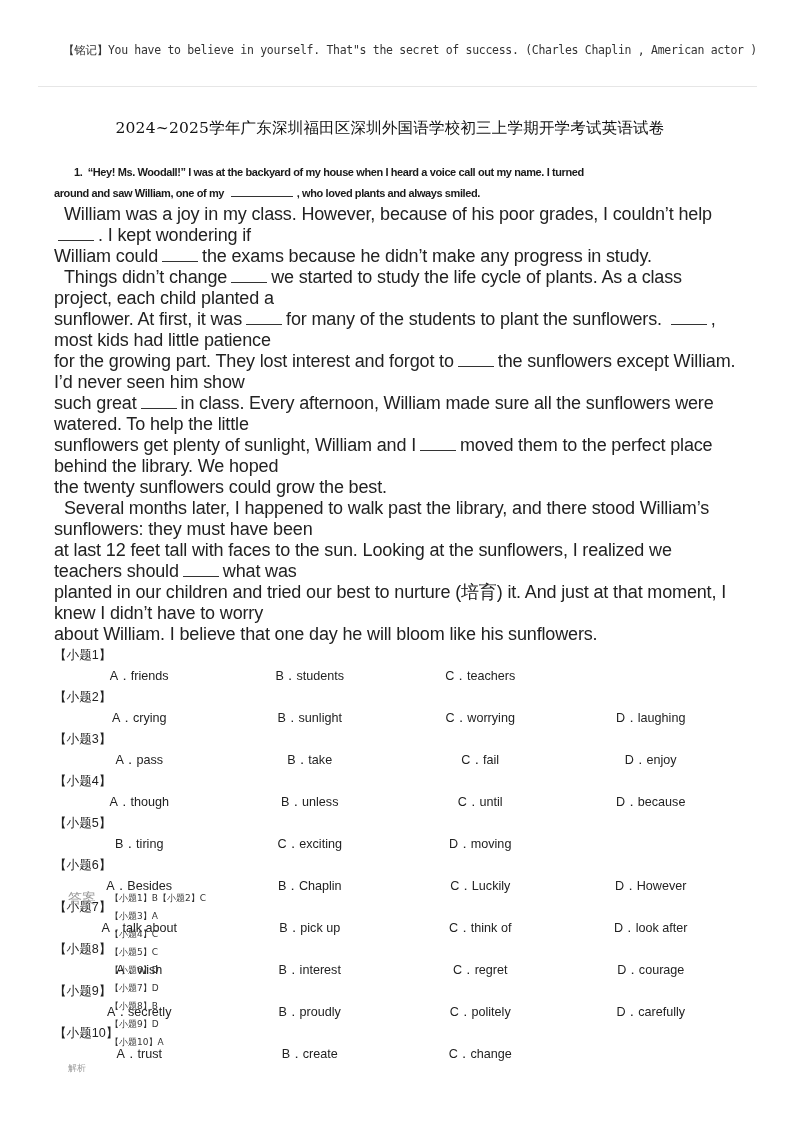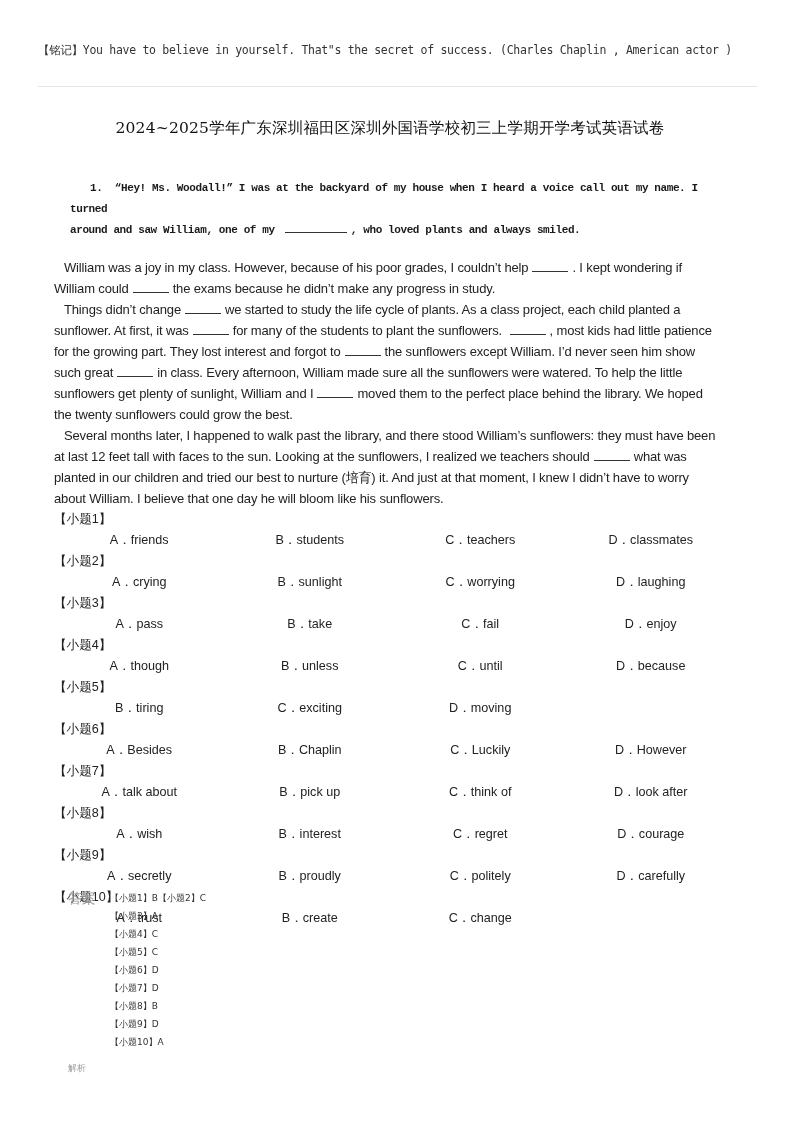--- a/index.html
+++ b/index.html
@@ -13,21 +13,21 @@
       position: relative;
       overflow: hidden;
       color: #222222;
       font-family: "Liberation Sans", "DejaVu Sans", sans-serif;
     }
     .motto {
       position: absolute;
       left: 38px;
       top: 40px;
       width: 719px;
-      text-align: left;
+      text-align: right;
       font-family: "DejaVu Sans Mono", "Liberation Mono", monospace;
       font-size: 11.5px;
       line-height: 20px;
       color: #333333;
       letter-spacing: -0.3px;
     }
     .divider {
       position: absolute;
       left: 38px;
       top: 86px;
@@ -47,31 +47,31 @@
       color: #111111;
       letter-spacing: 0.2px;
     }
     .question {
       position: absolute;
       left: 54px;
       top: 162px;
       width: 690px;
     }
     .q-lead {
-      font-family: Liberation Mono, monospace;
+      font-family: Liberation Sans, sans-serif;
       font-size: 11px;
       font-weight: bold;
       line-height: 21px;
       color: #1a1a1a;
       letter-spacing: -0.4px;
-      margin: 16px;
+      margin: 0;
     }
     .q-lead .indent { display: inline-block; width: 20px; }
     .para {
-      font-size: 13px;
+      font-size: 18px;
       line-height: 21px;
       color: #222222;
       margin: 0;
       letter-spacing: -0.15px;
     }
     .para .indent { display: inline-block; width: 10px; }
     .blank {
       display: inline-block;
       border-bottom: 1px solid #333;
       height: 12px;
@@ -175,21 +175,20 @@
     <span>about William. I believe that one day he will bloom like his sunflowers.</span>
   </p>
 
   <div class="sub-list">
     <div>
       <div class="sub-label">【小题1】</div>
       <div class="opt-row">
         <span class="opt">A．friends</span>
         <span class="opt">B．students</span>
         <span class="opt">C．teachers</span>
-        <span class="opt">D．classmates</span>
       </div>
     </div>
     <div>
       <div class="sub-label">【小题2】</div>
       <div class="opt-row">
         <span class="opt">A．crying</span>
         <span class="opt">B．sunlight</span>
         <span class="opt">C．worrying</span>
         <span class="opt">D．laughing</span>
       </div>

